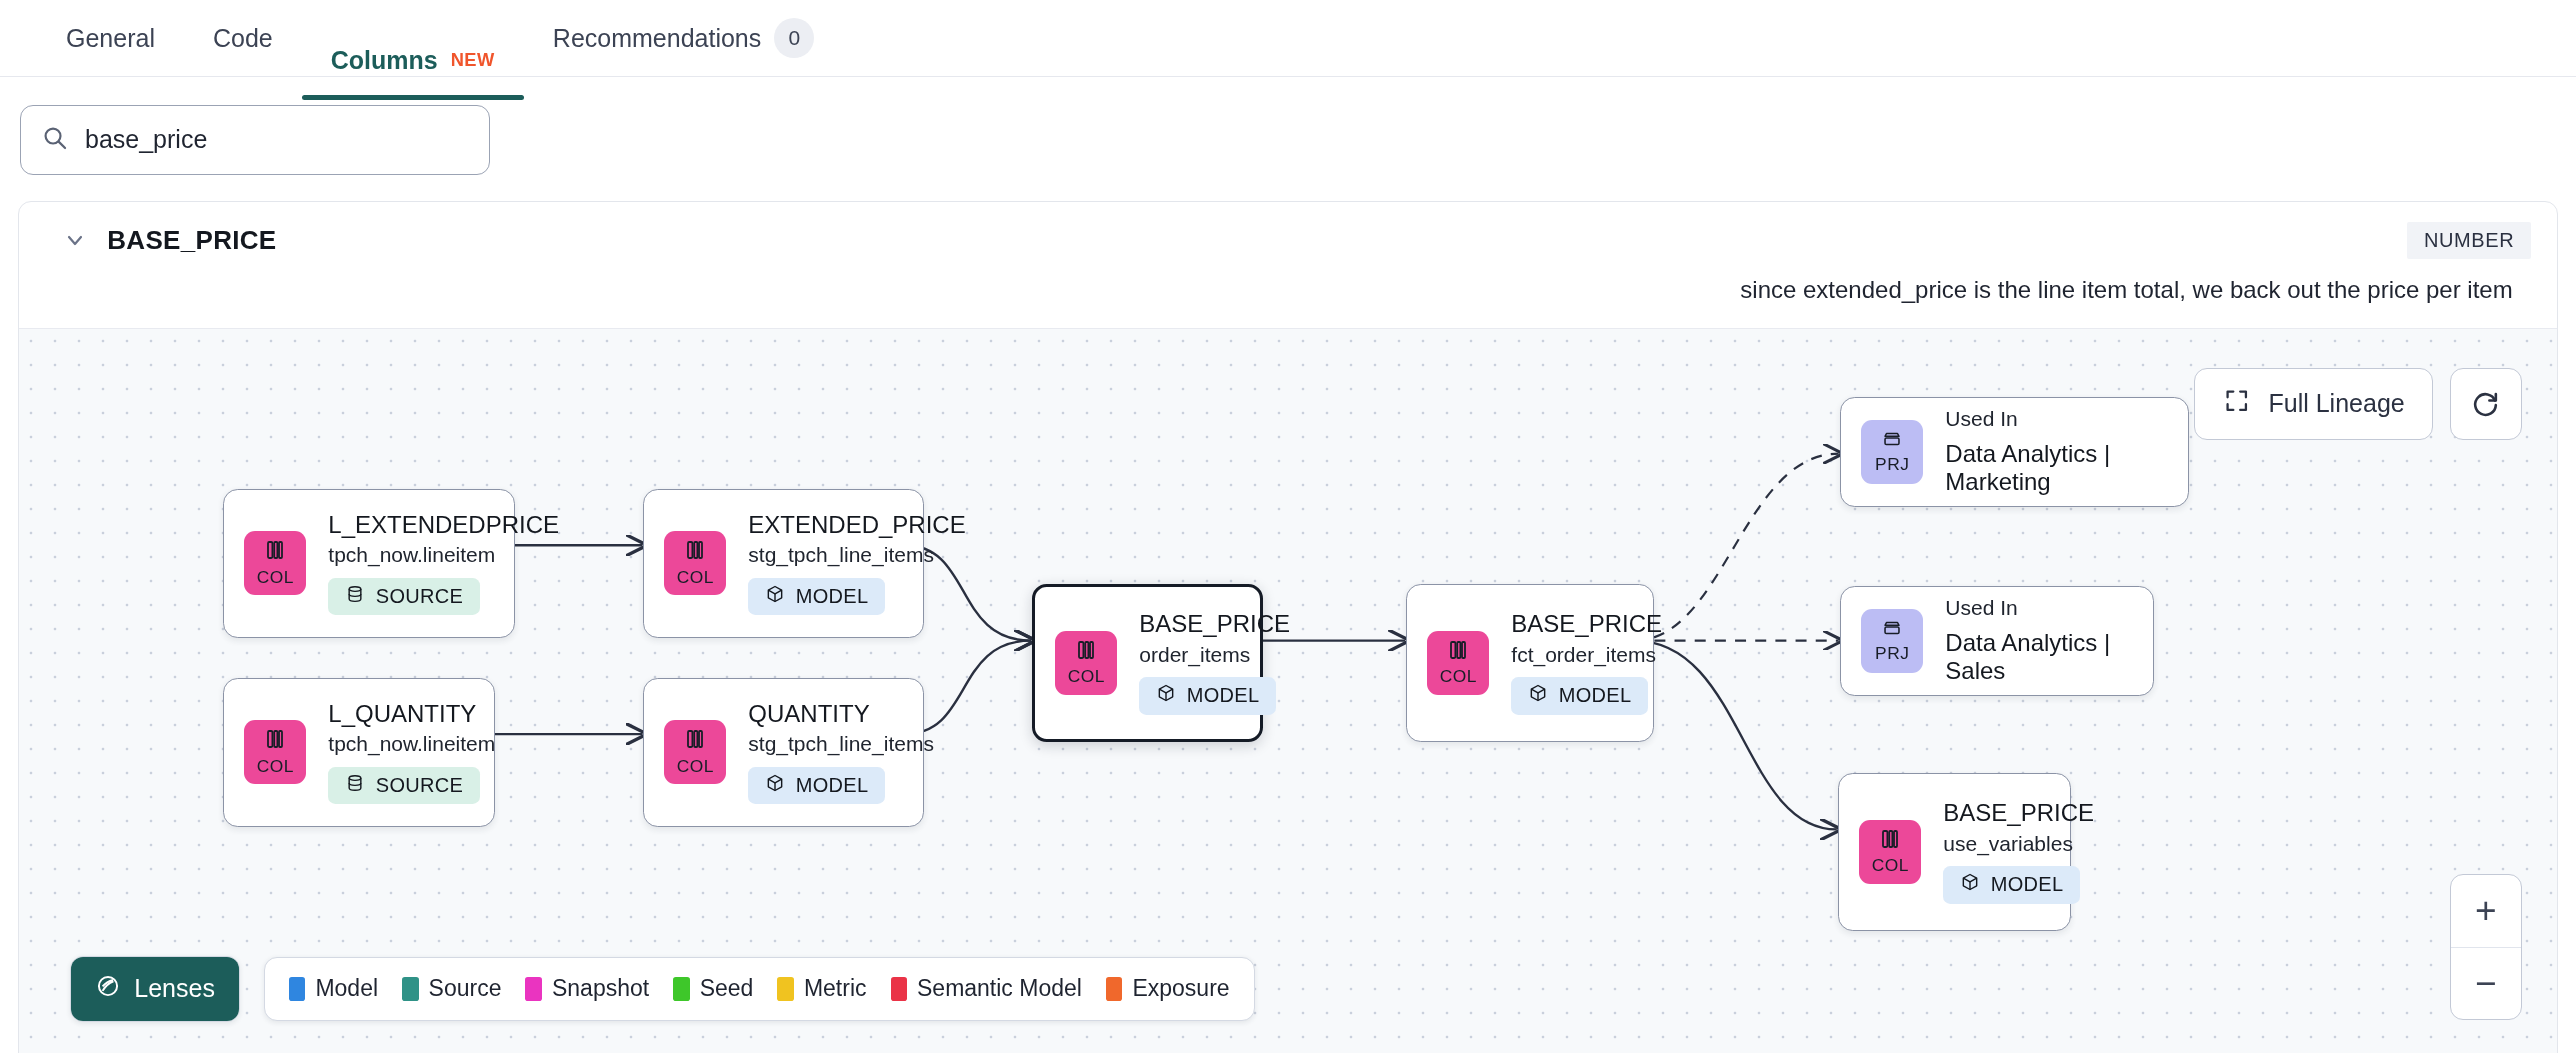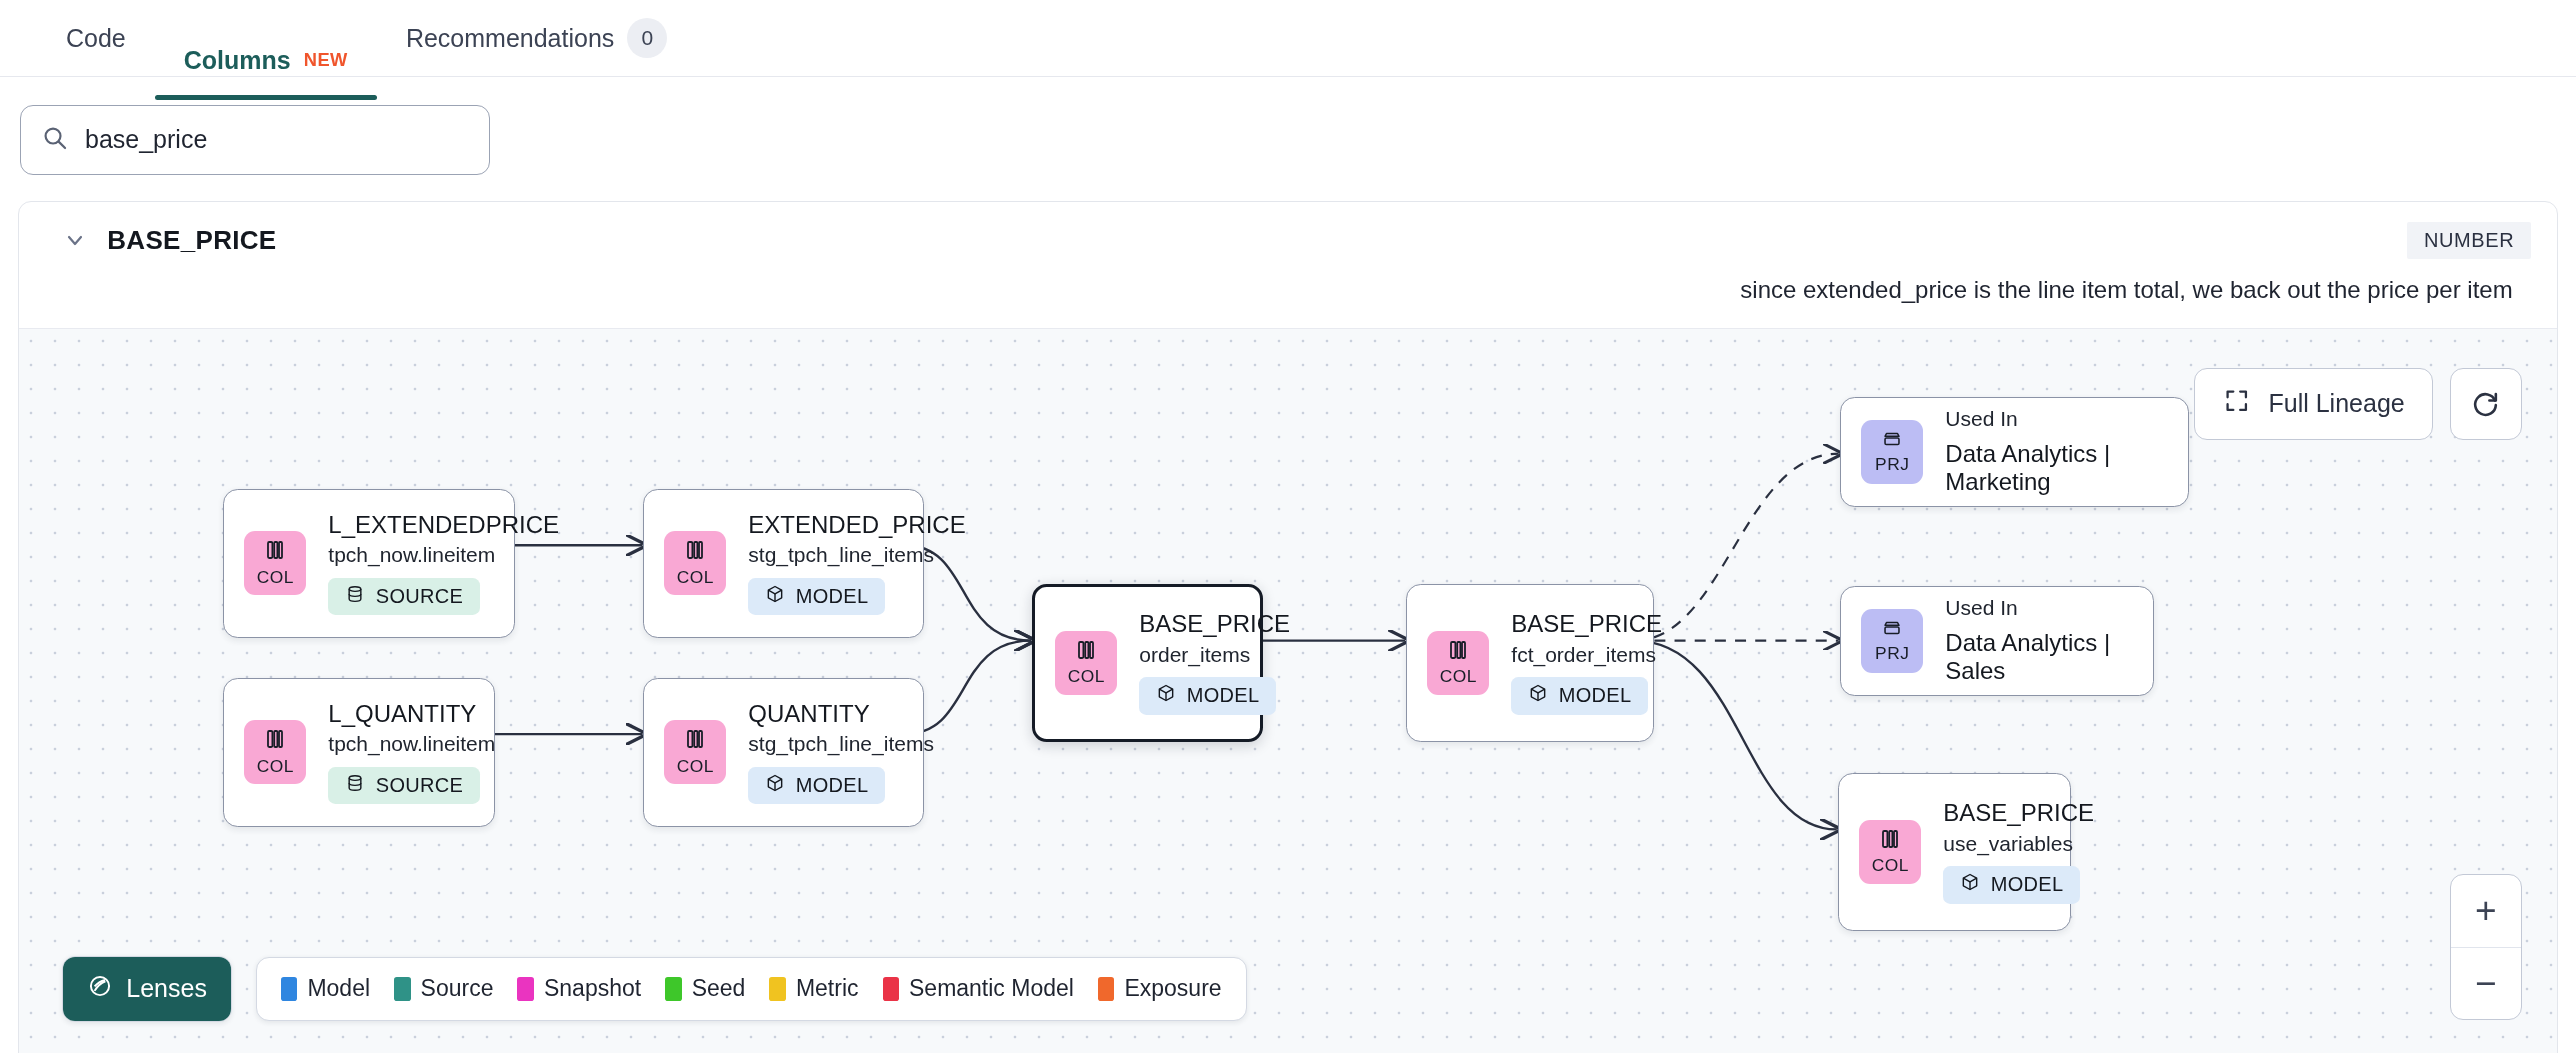--- a/index.html
+++ b/index.html
@@ -134,21 +134,21 @@
     box-shadow: 0 2.8px 6.4px rgba(30,40,60,.09);
     padding: 0 20px;
   }
   .node.selected {
     border: 3.7px solid #151b26;
     box-shadow: 0 3.7px 13px rgba(20,28,44,.18);
   }
   .node-badge {
     width: 62px; height: 64px;
     border-radius: 11px;
-    background: #f9a8d4;
+    background: #ec4899;
     display: flex; flex-direction: column;
     align-items: center; justify-content: center;
     gap: 1.8px;
     flex: 0 0 auto;
   }
   .node-badge.prj { background: #bcbdf4; }
   .node-badge-text { font-size: 17.4px; color: #181d27; letter-spacing: 0.5px; }
   .node-body {
     margin-left: 22px;
     display: flex; flex-direction: column;
@@ -211,21 +211,21 @@
     display: flex; align-items: center; justify-content: center;
     font-size: 37px; color: #3c4354;
     cursor: pointer;
     line-height: 1;
   }
   .zoom-btn + .zoom-btn { border-top: 1.8px solid #e1e5ed; }
 
   
   .bottombar {
     position: absolute;
-    left: 43px; bottom: 31px;
+    left: 51px; bottom: 31px;
     display: flex; align-items: center; gap: 24px;
   }
   .seg {
     display: flex;
     border-radius: 13px;
     overflow: hidden;
     border: 1.8px solid #d4d9e3;
     background: #fff;
     box-shadow: 0 1.8px 5.5px rgba(30,40,60,.09);
   }
@@ -255,20 +255,23 @@
     border-radius: 13px;
     box-shadow: 0 1.8px 5.5px rgba(30,40,60,.09);
   }
   .legend-item { display: flex; align-items: center; gap: 10px; font-size: 23px; color: #1f2430; white-space: nowrap; }
   .legend-swatch { width: 16.5px; height: 24px; border-radius: 2.8px; flex: 0 0 auto; }
 </style>
 </head>
 <body>
 
 <div class="tabbar">
+  <div class="tab">
+    <span>General</span>
+  </div>
   <div class="tab">
     <span>Code</span>
   </div>
   <div class="tab active">
     <span>Columns</span>
     <span class="tab-new">NEW</span>
   </div>
   <div class="tab">
     <span>Recommendations</span>
     <span class="tab-count">0</span>

